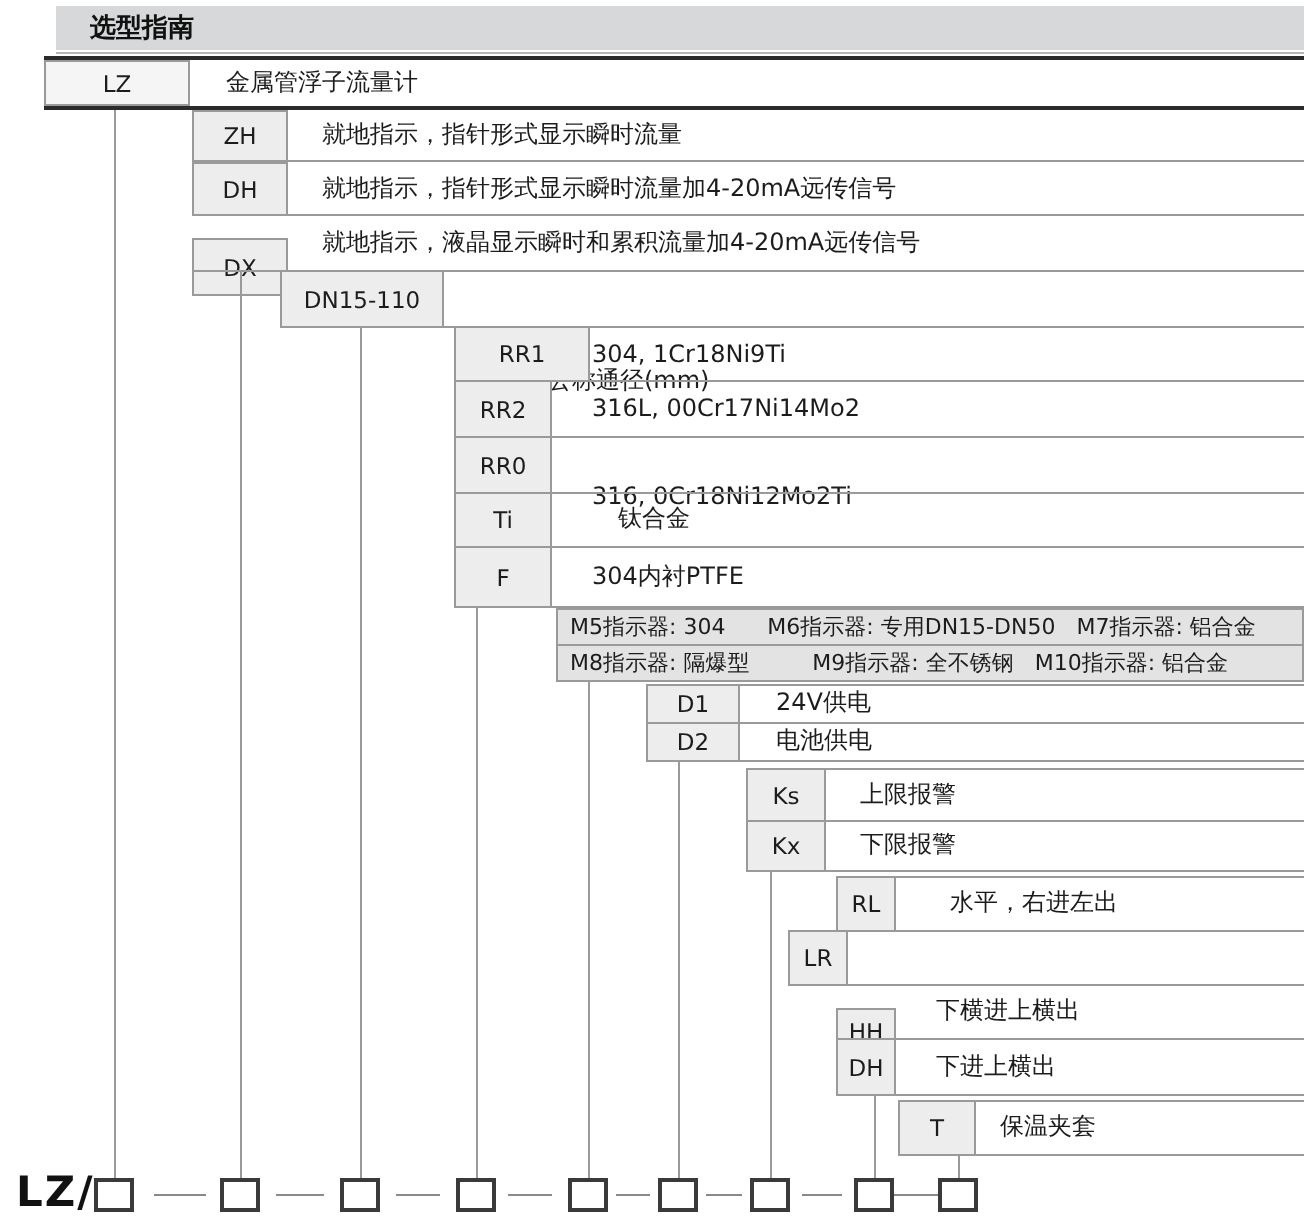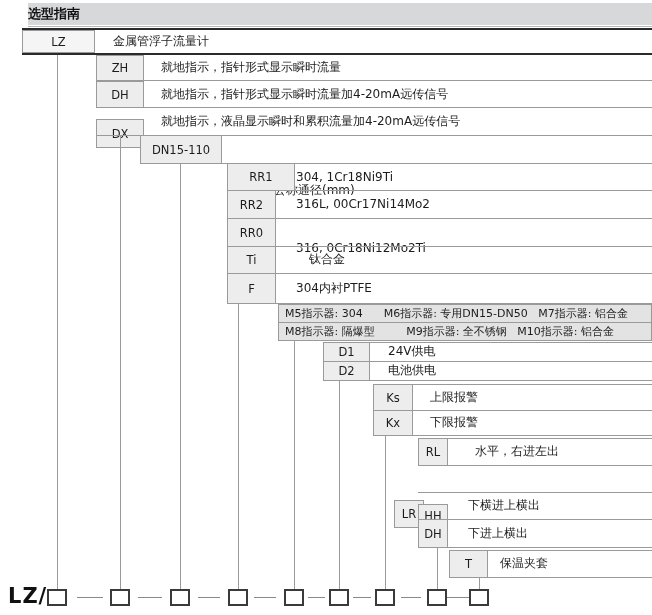--- a/index.html
+++ b/index.html
@@ -1,19 +1,19 @@
 <!DOCTYPE html>
 <html><head>
 <meta charset="utf-8">
 <style>
   html,body { margin:0; padding:0; }
   body { font-family:"DejaVu Sans","Liberation Sans",sans-serif; }
   .canvas { position:relative; width:652px; height:615px; background:#ffffff; overflow:hidden; color:#1c1c1c; }
   .hdr { position:absolute; left:28px; top:3px; width:624px; height:22px; background:#d6d8d9;
-         display:flex; align-items:center; box-sizing:border-box;
+         display:flex; align-items:center; padding-left:17px; box-sizing:border-box;
          font-size:13px; font-weight:bold; color:#111; }
   .hdr-underline { position:absolute; left:28px; top:26px; width:624px; height:1px; background:#b5b7b8; }
   .cell { position:absolute; background:#ededed; border:1px solid #9a9a9a; box-sizing:border-box;
           display:flex; align-items:center; justify-content:center; font-size:11.5px; color:#1c1c1c; }
   .cell.light { background:#f5f5f5; }
   .desc { position:absolute; display:flex; align-items:center; font-size:12px; color:#1c1c1c; white-space:pre; }
   .hl { position:absolute; height:1px; background:#9a9a9a; }
   .hl.dark { height:2px; background:#2b2b2b; }
   .vl { position:absolute; width:1px; background:#9a9a9a; }
   .bar { position:absolute; background:#e3e3e3; border:1px solid #9a9a9a; box-sizing:border-box;
@@ -89,21 +89,21 @@
   <div class="desc" style="left:430px; top:384px; height:26px;">上限报警</div>
   <div class="hl" style="left:373px; top:410px; width:279px;"></div>
   <div class="cell" style="left:373px; top:410px; width:40px; height:26px;">Kx</div>
   <div class="desc" style="left:430px; top:410px; height:25px;">下限报警</div>
   <div class="hl" style="left:373px; top:435px; width:279px;"></div>
 
   <div class="hl" style="left:418px; top:438px; width:234px;"></div>
   <div class="cell" style="left:418px; top:438px; width:30px; height:28px;">RL</div>
   <div class="desc" style="left:475px; top:438px; height:27px;">水平，右进左出</div>
   <div class="hl" style="left:418px; top:465px; width:234px;"></div>
-  <div class="cell" style="left:394px; top:465px; width:30px; height:28px;margin-top:35px;">LR</div>
+  <div class="cell" style="left:394px; top:465px; width:30px; height:28px;">LR</div>
   <div class="hl" style="left:418px; top:492px; width:234px;"></div>
   <div class="cell" style="left:418px; top:504px; width:30px; height:24px;">HH</div>
   <div class="desc" style="left:468px; top:492px; height:27px;">下横进上横出</div>
   <div class="hl" style="left:418px; top:519px; width:234px;"></div>
   <div class="cell" style="left:418px; top:519px; width:30px; height:29px;">DH</div>
   <div class="desc" style="left:468px; top:519px; height:28px;">下进上横出</div>
   <div class="hl" style="left:418px; top:547px; width:234px;"></div>
 
   <div class="hl" style="left:449px; top:550px; width:203px;"></div>
   <div class="cell" style="left:449px; top:550px; width:39px; height:28px;">T</div>

